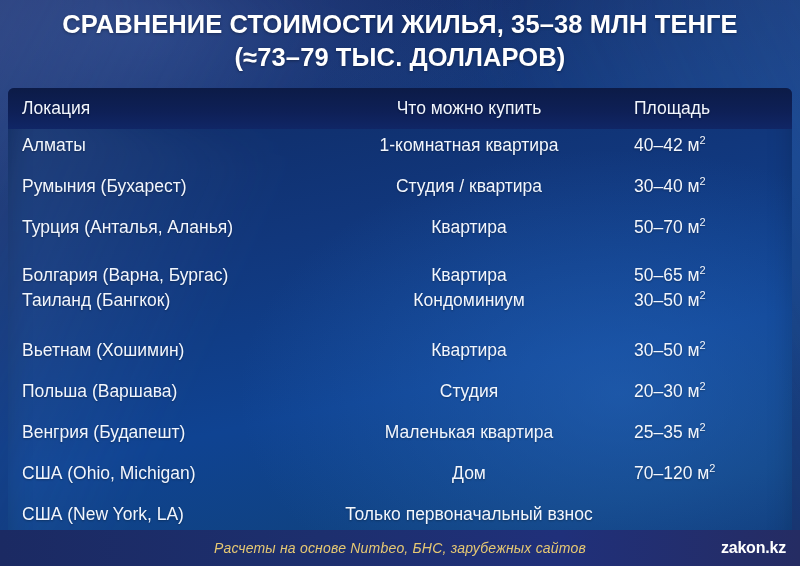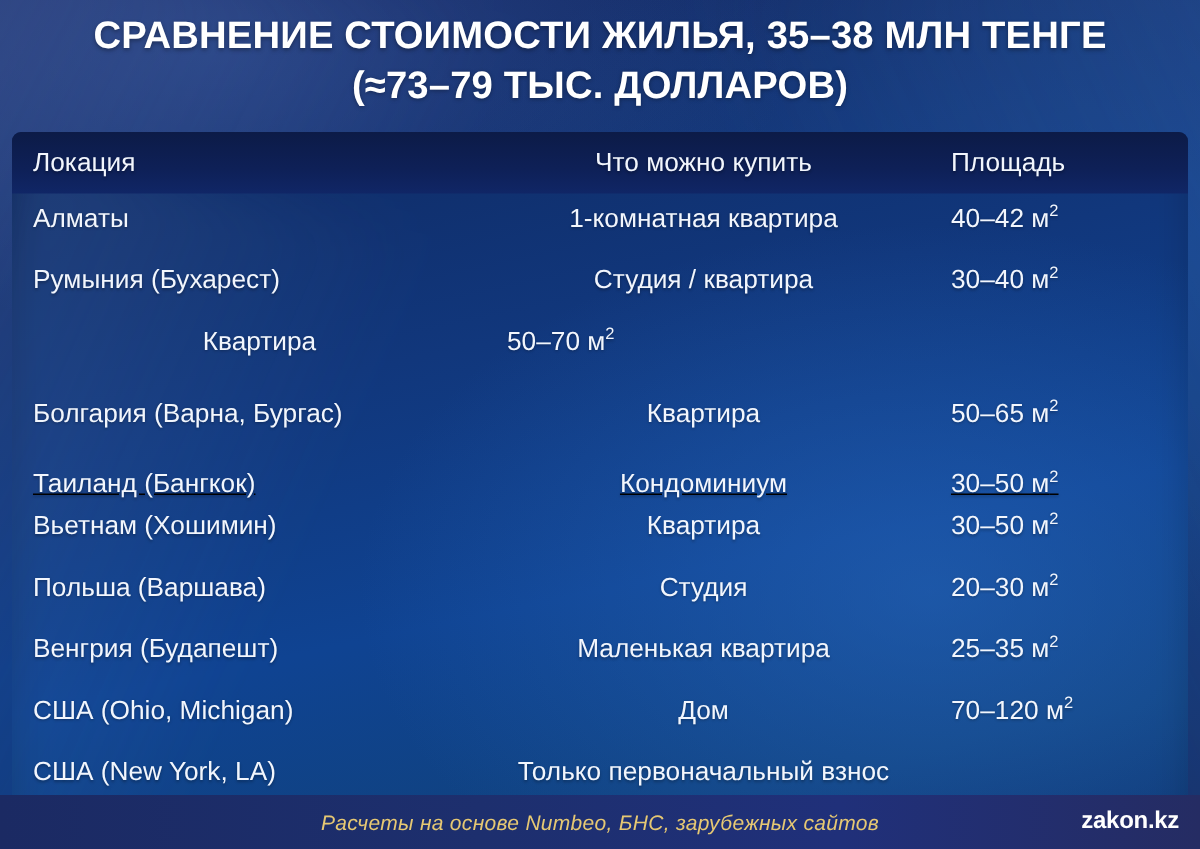--- a/index.html
+++ b/index.html
@@ -113,29 +113,30 @@
           <div class="c-loc">Алматы</div>
           <div class="c-buy">1-комнатная квартира</div>
           <div class="c-area"><span>40–42 м</span><sup>2</sup></div>
         </div>
         <div class="row" style="top: 78px;">
           <div class="c-loc">Румыния (Бухарест)</div>
           <div class="c-buy">Студия / квартира</div>
           <div class="c-area"><span>30–40 м</span><sup>2</sup></div>
         </div>
         <div class="row" style="top: 119px;">
+          <div class="c-loc">Турция (Анталья, Аланья)</div>
           <div class="c-buy">Квартира</div>
           <div class="c-area"><span>50–70 м</span><sup>2</sup></div>
         </div>
         <div class="row" style="top: 167px;">
           <div class="c-loc">Болгария (Варна, Бургас)</div>
           <div class="c-buy">Квартира</div>
           <div class="c-area"><span>50–65 м</span><sup>2</sup></div>
         </div>
-        <div class="row" style="top: 214px; text-decoration: underline;">
+        <div class="row" style="top: 192px;">
           <div class="c-loc">Таиланд (Бангкок)</div>
           <div class="c-buy">Кондоминиум</div>
           <div class="c-area"><span>30–50 м</span><sup>2</sup></div>
         </div>
         <div class="row" style="top: 242px;">
           <div class="c-loc">Вьетнам (Хошимин)</div>
           <div class="c-buy">Квартира</div>
           <div class="c-area"><span>30–50 м</span><sup>2</sup></div>
         </div>
         <div class="row" style="top: 283px;">

